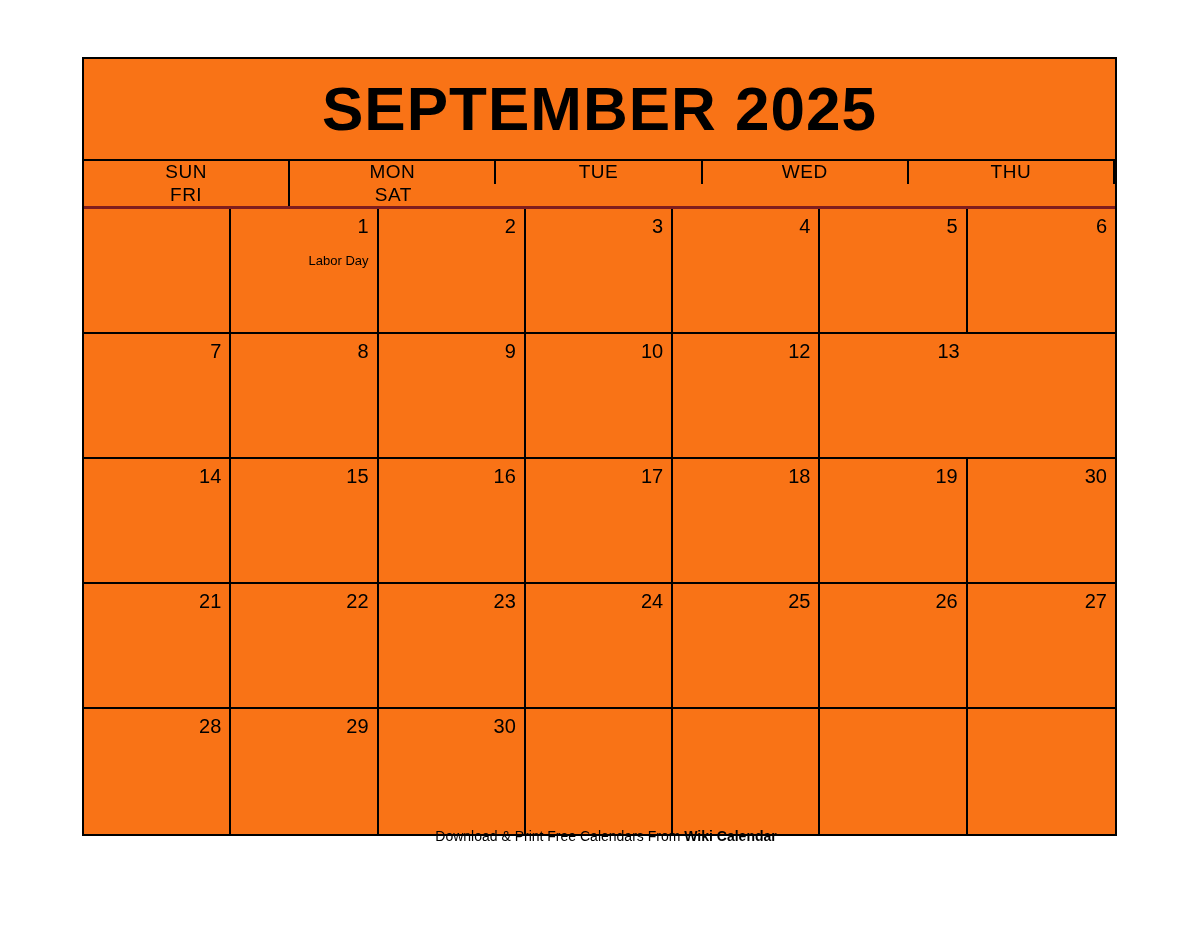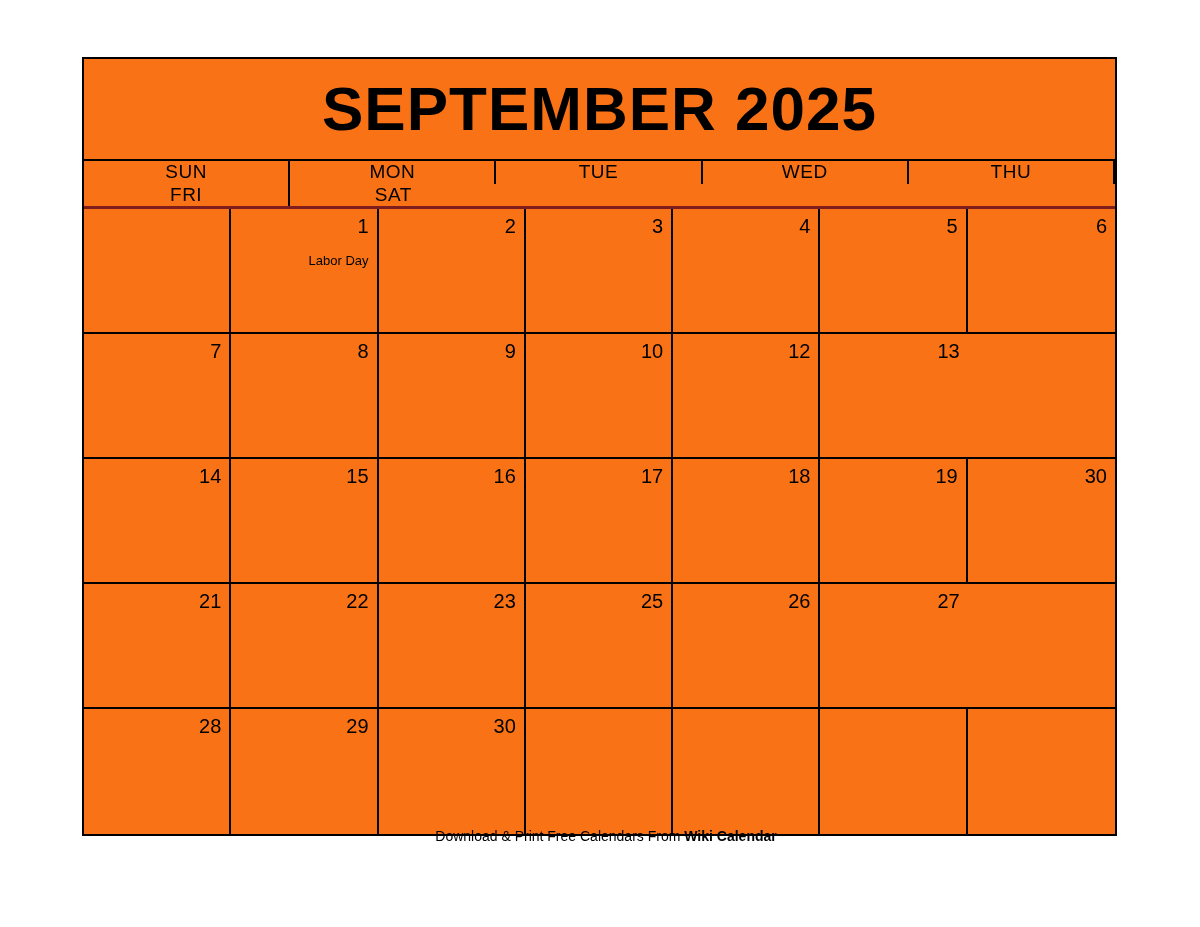--- a/index.html
+++ b/index.html
@@ -224,20 +224,24 @@
     </div>
     <div class="day-cell">
       <span class="day-number">22</span>
 
     </div>
     <div class="day-cell">
       <span class="day-number">23</span>
 
     </div>
     <div class="day-cell">
+      <span class="day-number">24</span>
+
+    </div>
+    <div class="day-cell">
       <span class="day-number">25</span>
 
     </div>
     <div class="day-cell">
       <span class="day-number">26</span>
 
     </div>
     <div class="day-cell">
       <span class="day-number">27</span>
 

